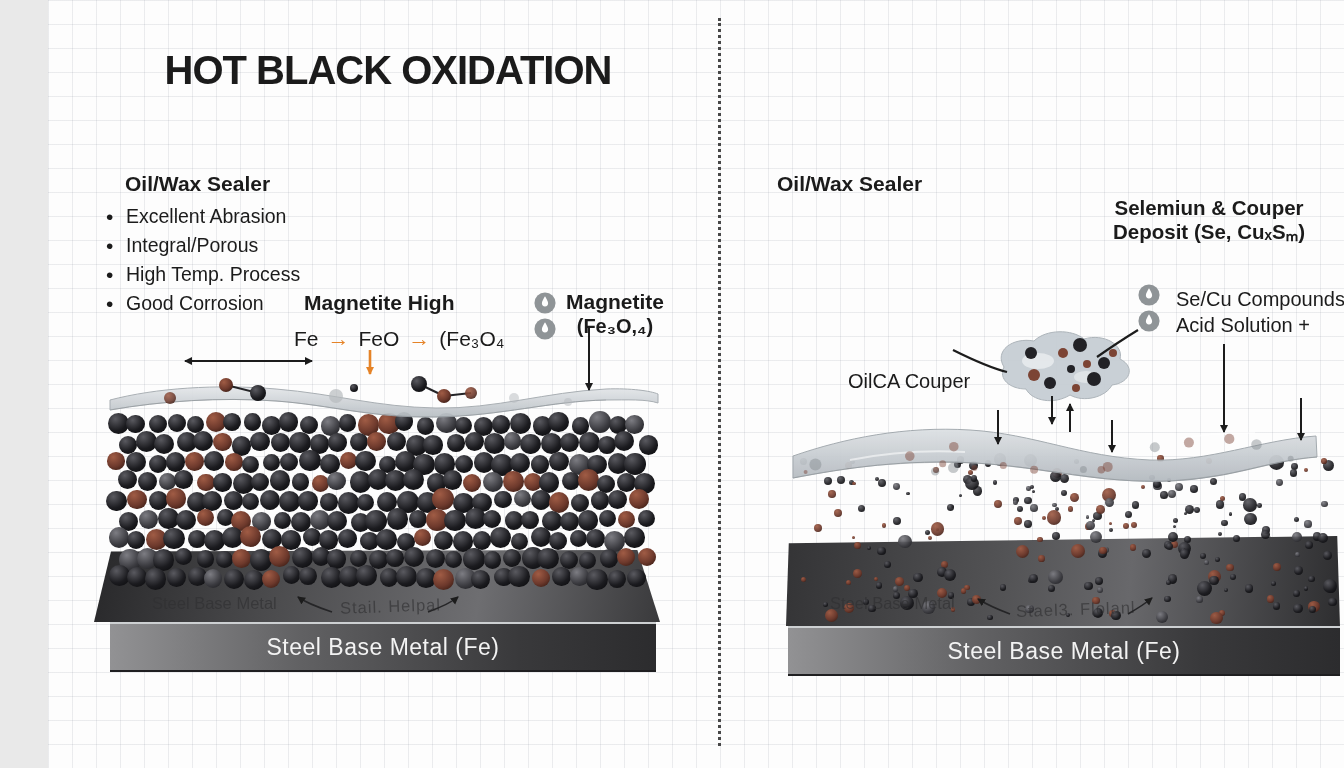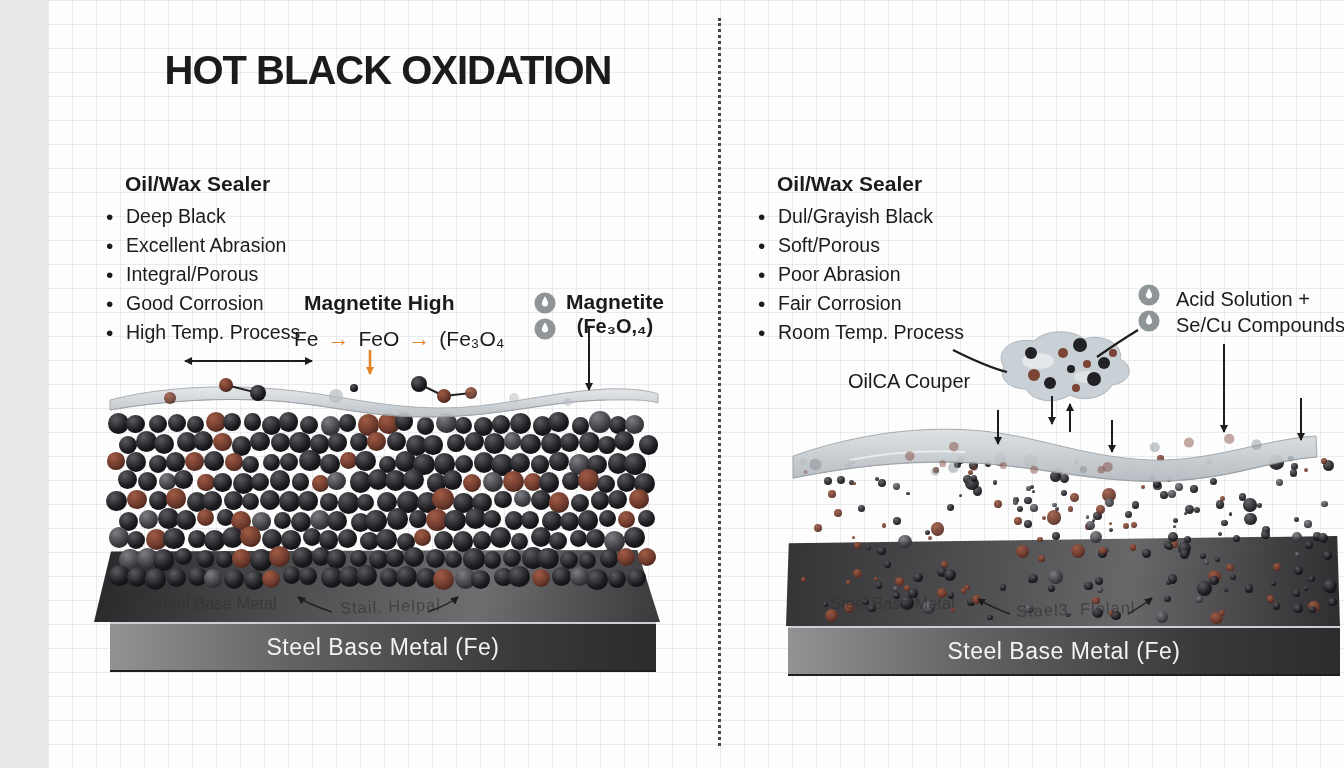--- a/index.html
+++ b/index.html
@@ -55,25 +55,24 @@
 <body>
 
 <div class="stage" style="--accent: #E58327; --droplet: #8F9497; --sphere-black: #1b1b1f; --sphere-rust: #6d392c;">
 
   <div class="divider"></div>
 
   <div class="title" style="left:40px;top:48px;width:600px;">HOT BLACK OXIDATION</div>
 
   <div class="list-header" style="left:77px;top:172px;">Oil/Wax Sealer</div>
   <ul class="props" style="left:57px;top:202px;">
-    <li><span>Deep Black</span></li>
     <li><span>Excellent Abrasion</span></li>
     <li><span>Integral/Porous</span></li>
+    <li><span>High Temp. Process</span></li>
     <li><span>Good Corrosion</span></li>
-    <li><span>High Temp. Process</span></li>
   </ul>
 
   <div class="blabel" style="left:256px;top:291px;">Magnetite High</div>
 
   <div class="formula" style="left:246px;top:326px;">
     <span>Fe</span>
     <span class="farrow">→</span>
     <span>FeO</span>
     <span class="farrow">→</span>
     <span>(Fe₃O₄</span>
@@ -365,42 +364,39 @@
        clip-path:polygon(3% 2%, 96% 0%, 100% 100%, 0% 100%);
        background:linear-gradient(100deg,#28282a 0%,#49494b 30%,#6e6e71 68%,#3a3a3c 100%);"></div>
   <div class="etched" style="left:104px;top:594px;">Steel Base Metal</div>
   <div class="etched hand" style="left:292px;top:597px;">Stail. Helpal</div>
   <div class="steel-front" style="left:62px;top:622px;width:546px;height:46px;">
     <span class="fr-text">Steel Base Metal (Fe)</span>
   </div>
 
 
   <div class="list-header" style="left:729px;top:172px;">Oil/Wax Sealer</div>
-  <ul class="props" style="left:709px;top:202px;">
-    <li><span>Dul/Grayish Black</span></li>
-    <li><span>Soft/Porous</span></li>
-    <li><span>Poor Abrasion</span></li>
-    <li><span>Fair Corrosion</span></li>
-    <li><span>Room Temp. Process</span></li>
-  </ul>
-
+
+  <div class="callout" style="left:1056px;top:196px;width:210px;text-align:center;font-size:20.5px;">
+    <div>Selemiun &amp; Couper</div>
+    <div>Deposit (Se, CuₓSₘ)</div>
+  </div>
 
   <div class="droplets" style="left:1090px;top:284px;">
     <svg class="drop" viewBox="0 0 24 24">
       <circle cx="12" cy="12" r="11.5" style="fill:var(--droplet)"></circle>
       <path d="M12 4.5 C10.2 7.8 8.6 10 8.6 12.4 A3.4 3.4 0 0 0 15.4 12.4 C15.4 10 13.8 7.8 12 4.5 Z" fill="#fff"></path>
     </svg>
     <svg class="drop" viewBox="0 0 24 24">
       <circle cx="12" cy="12" r="11.5" style="fill:var(--droplet)"></circle>
       <path d="M12 4.5 C10.2 7.8 8.6 10 8.6 12.4 A3.4 3.4 0 0 0 15.4 12.4 C15.4 10 13.8 7.8 12 4.5 Z" fill="#fff"></path>
     </svg>
   </div>
   <div class="rlabel" style="left:1128px;top:286px;line-height:26px;">
+    <div>Se/Cu Compounds</div>
     <div>Acid Solution +</div>
-    <div>Se/Cu Compounds</div>
   </div>
 
   <div class="rlabel" style="left:800px;top:370px;">OilCA Couper</div>
 
   <svg class="blob" style="left:928px;top:325px;" width="165" height="85" viewBox="0 0 165 85">
     <path d="M28,42 C18,26 36,12 58,16 C70,4 96,4 108,14 C128,8 148,20 144,34 C160,42 154,58 136,60 C130,72 108,78 94,70 C78,80 56,76 50,64 C34,64 22,54 28,42 Z" fill="#c7ced4" stroke="#a9b1b7" stroke-width="1" opacity="0.95"></path>
     <ellipse cx="62" cy="36" rx="16" ry="8" fill="#ffffff" opacity="0.5"></ellipse>
     <ellipse cx="110" cy="52" rx="12" ry="6" fill="#ffffff" opacity="0.4"></ellipse>
     <circle cx="55" cy="28" r="6" fill="#222226"></circle>
       <circle cx="104" cy="20" r="7" fill="#222226"></circle>

